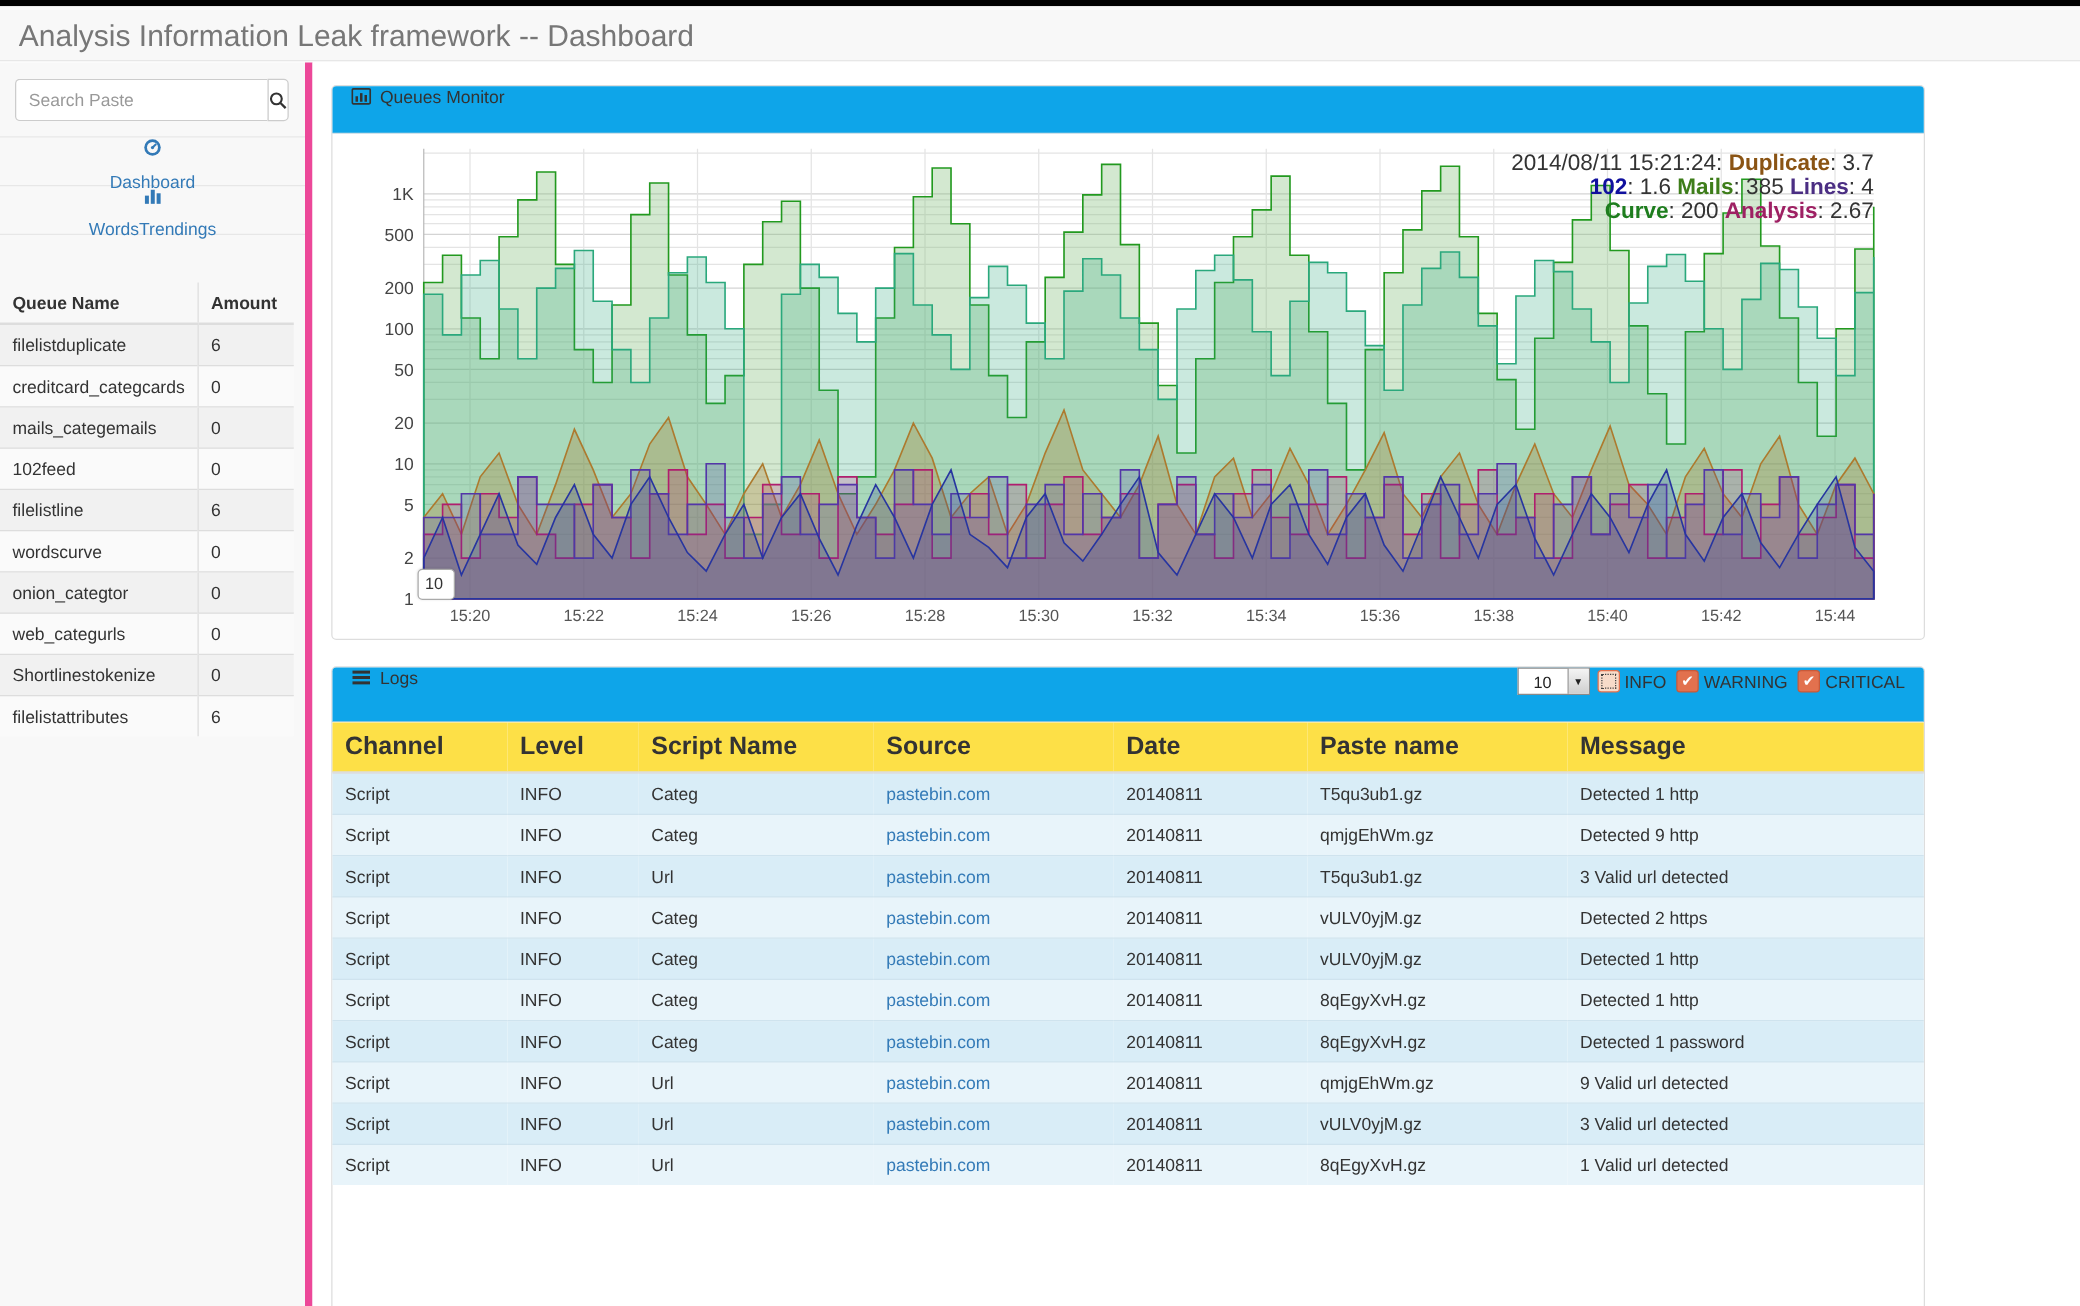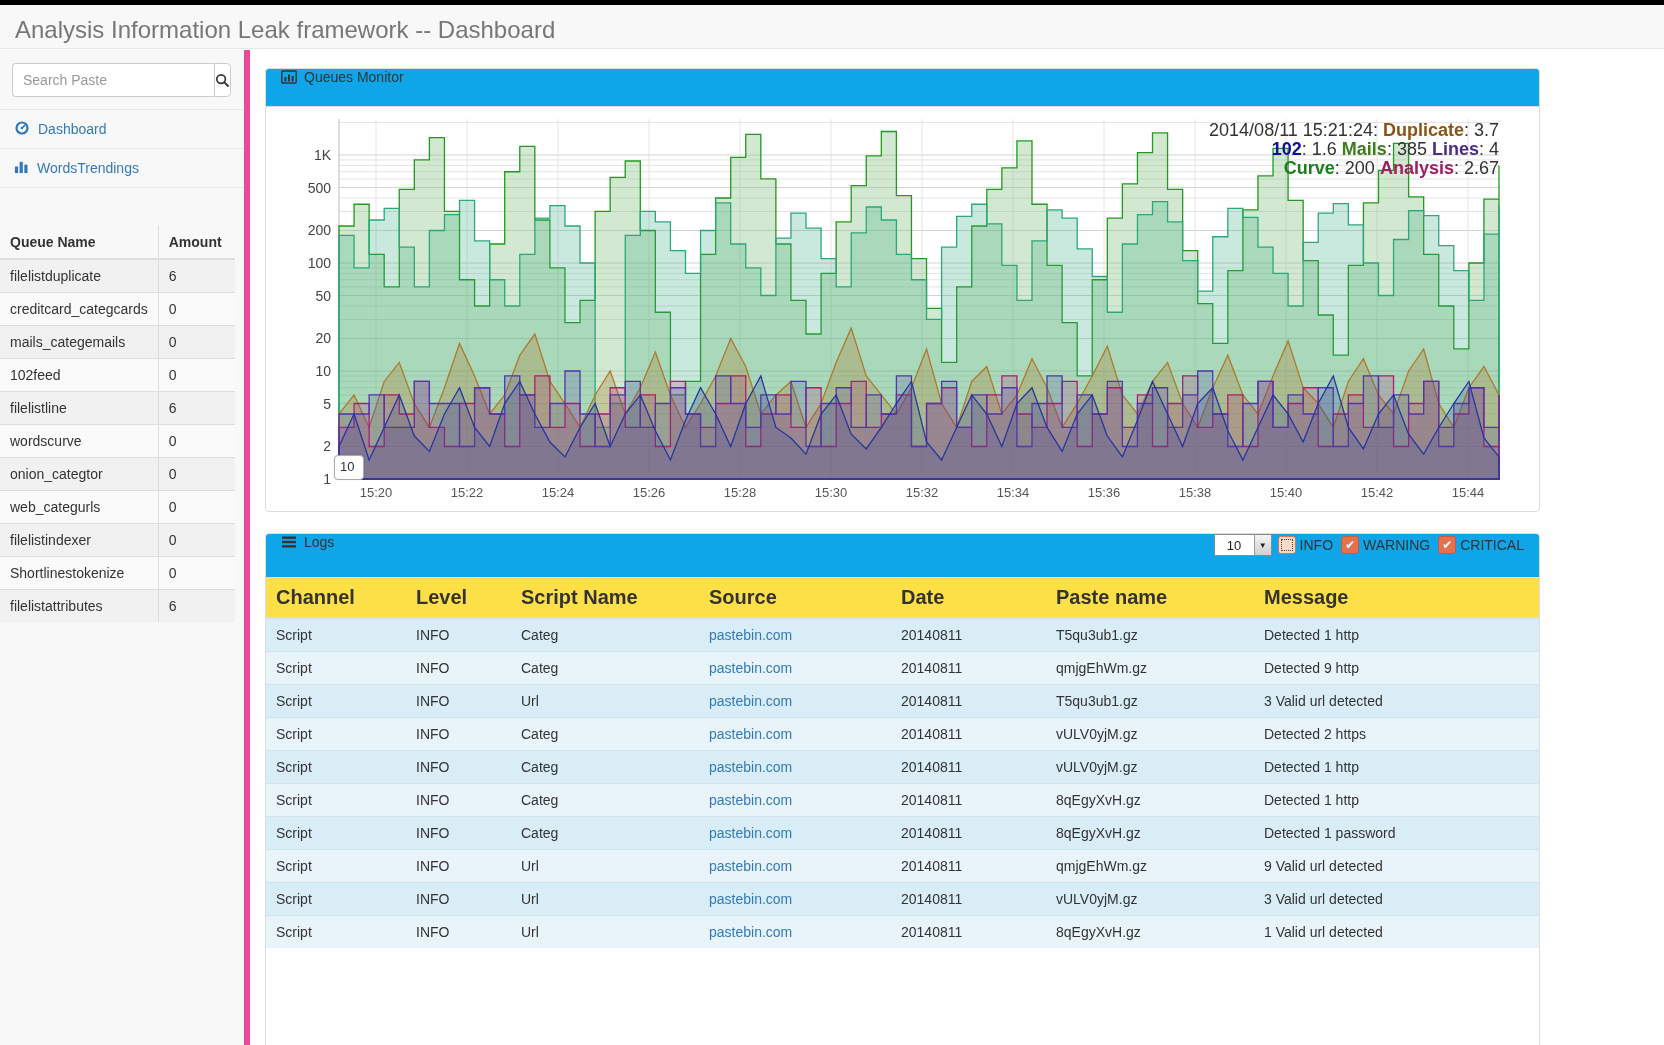--- a/index.html
+++ b/index.html
@@ -18,21 +18,21 @@
   .search-row { padding:13px 12px 12px 12px; }
   .input-group { display:flex; width:207px; }
   .search-input { flex:1; height:34px; border:1px solid #ccc; border-right:none;
     border-radius:4px 0 0 4px; padding:6px 10px; font-size:14px; color:#555; background:#fff;
     font-family:"Liberation Sans", sans-serif; }
   .search-input::placeholder { color:#999; }
   .search-btn { width:40px; height:34px; background:#fff; border:1px solid #ccc;
     border-radius:0 4px 4px 0; cursor:pointer; display:flex; align-items:center; justify-content:center; }
   .side-nav { border-top:1px solid #e7e7e7; }
   .side-nav-item { display:flex; align-items:center; gap:8px; height:39px; padding:0 14px;
-    border-bottom:1px solid #e7e7e7; color:#337ab7; cursor:pointer; }
+    border-bottom:1px solid #e7e7e7; color:#337ab7; cursor:pointer;flex-direction:column; }
   .side-nav-item .lbl { font-size:14px; }
 
   .queue-table { width:235px; margin-top:38px; border-collapse:collapse; background:transparent; }
   .queue-table th { text-align:left; font-weight:bold; padding:8px 10px; border-bottom:2px solid #ddd; }
   .queue-table td { padding:8px 10px; border-top:1px solid #ddd; }
   .queue-table th:first-child, .queue-table td:first-child { width:148px; border-right:1px solid #ddd; }
   .queue-table tr:nth-child(odd) td { background:#f1f1f1; }
   .queue-table tr:nth-child(even) td { background:#fafafa; }
 
   
@@ -154,24 +154,20 @@
         <tr>
           <td>wordscurve</td>
           <td>0</td>
         </tr>
         <tr>
           <td>onion_categtor</td>
           <td>0</td>
         </tr>
         <tr>
           <td>web_categurls</td>
-          <td>0</td>
-        </tr>
-        <tr>
-          <td>filelistindexer</td>
           <td>0</td>
         </tr>
         <tr>
           <td>Shortlinestokenize</td>
           <td>0</td>
         </tr>
         <tr>
           <td>filelistattributes</td>
           <td>6</td>
         </tr>

